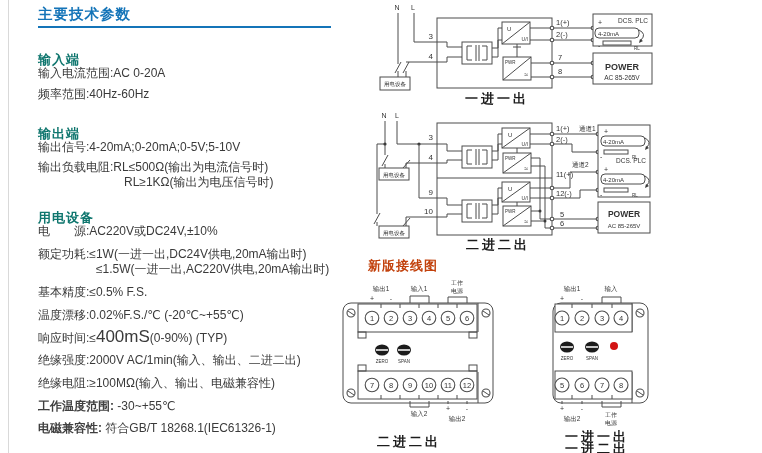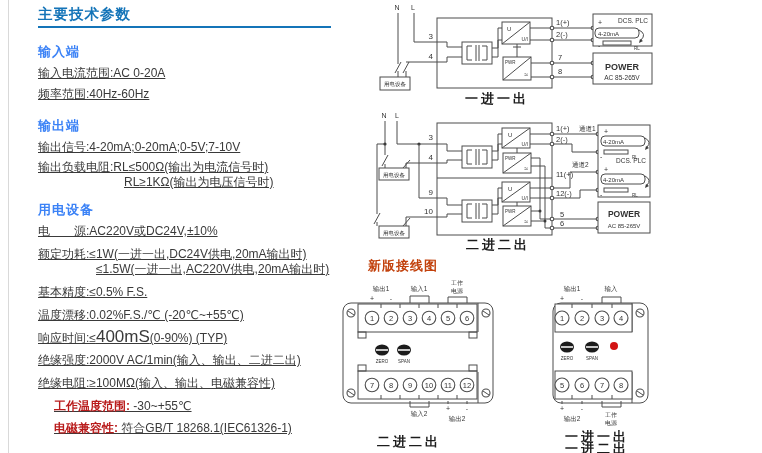--- a/index.html
+++ b/index.html
@@ -1,21 +1,21 @@
 <!DOCTYPE html>
 <html><head>
 <meta charset="utf-8">
 <style>
   html,body{margin:0;padding:0;background:#fff;}
   #page{position:relative;width:762px;height:453px;overflow:hidden;background:#fff;
         font-family:"Liberation Sans","DejaVu Sans",sans-serif;}
-  .ln{position:absolute;font-size:12px;color:#3a3a3a;white-space:pre;line-height:14px;text-decoration:underline;}
+  .ln{position:absolute;font-size:12px;color:#3a3a3a;white-space:pre;line-height:14px;}
   .t{position:absolute;font-size:14.5px;font-weight:bold;color:#1474b8;letter-spacing:1px;}
-  .h{position:absolute;font-size:13px;font-weight:bold;color:#3b82f6;letter-spacing:1px;}
-  .bl{color:#b91c1c;font-weight:bold;margin-left:16px;}
+  .h{position:absolute;font-size:13px;font-weight:bold;color:#0f766e;letter-spacing:1px;margin-top:8px;}
+  .bl{color:#404040;font-weight:bold;}
   .rule{position:absolute;left:38px;top:26px;width:293px;height:2px;background:#1474b8;}
   .edge{position:absolute;left:8px;top:0;width:1px;height:453px;background:#d9d9d9;}
   .wlabel{position:absolute;font-size:13px;font-weight:bold;color:#c2410c;letter-spacing:1px;}
   svg{position:absolute;overflow:visible;}
   svg text{font-family:"Liberation Sans","DejaVu Sans",sans-serif;fill:#333;}
   .w{stroke:#4d4d4d;stroke-width:1;fill:none;}
   .bx{stroke:#4d4d4d;stroke-width:1;fill:#fff;}
   .tc{stroke:#4d4d4d;stroke-width:1.1;fill:#fff;}
   .dot{fill:#3a3a3a;stroke:none;}
   .cap{font-size:13px;font-weight:bold;letter-spacing:3px;fill:#1c1c1c;}
@@ -28,21 +28,21 @@
 
   <div>
     <div class="t" style="left:38px;top:5px">主要技术参数</div>
     <div class="rule"></div>
 
     <div class="h" style="left:38px;top:43px">输入端</div>
     <div class="ln" style="left:38px;top:66px">输入电流范围:AC 0-20A</div>
     <div class="ln" style="left:38px;top:87px">频率范围:40Hz-60Hz</div>
 
     <div class="h" style="left:38px;top:117px">输出端</div>
-    <div class="ln" style="left:38px;top:140px">输出信号:4-20mA;0-20mA;0-5V;7-10V</div>
+    <div class="ln" style="left:38px;top:140px">输出信号:4-20mA;0-20mA;0-5V;5-10V</div>
     <div class="ln" style="left:38px;top:160px">输出负载电阻:RL≤500Ω(输出为电流信号时)</div>
     <div class="ln" style="left:124px;top:175px">RL≥1KΩ(输出为电压信号时)</div>
 
     <div class="h" style="left:38px;top:201px">用电设备</div>
     <div class="ln" style="left:38px;top:224px">电　　源:AC220V或DC24V,±10%</div>
     <div class="ln" style="left:38px;top:247px">额定功耗:≤1W(一进一出,DC24V供电,20mA输出时)</div>
     <div class="ln" style="left:96px;top:262px">≤1.5W(一进一出,AC220V供电,20mA输出时)</div>
     <div class="ln" style="left:38px;top:285px">基本精度:≤0.5% F.S.</div>
     <div class="ln" style="left:38px;top:308px">温度漂移:0.02%F.S./℃ (-20℃~+55℃)</div>
     <div class="ln" style="left:38px;top:330px"><span>响应时间:≤</span><span style="font-size:17px">400mS</span><span>(0-90%) (TYP)</span></div>

